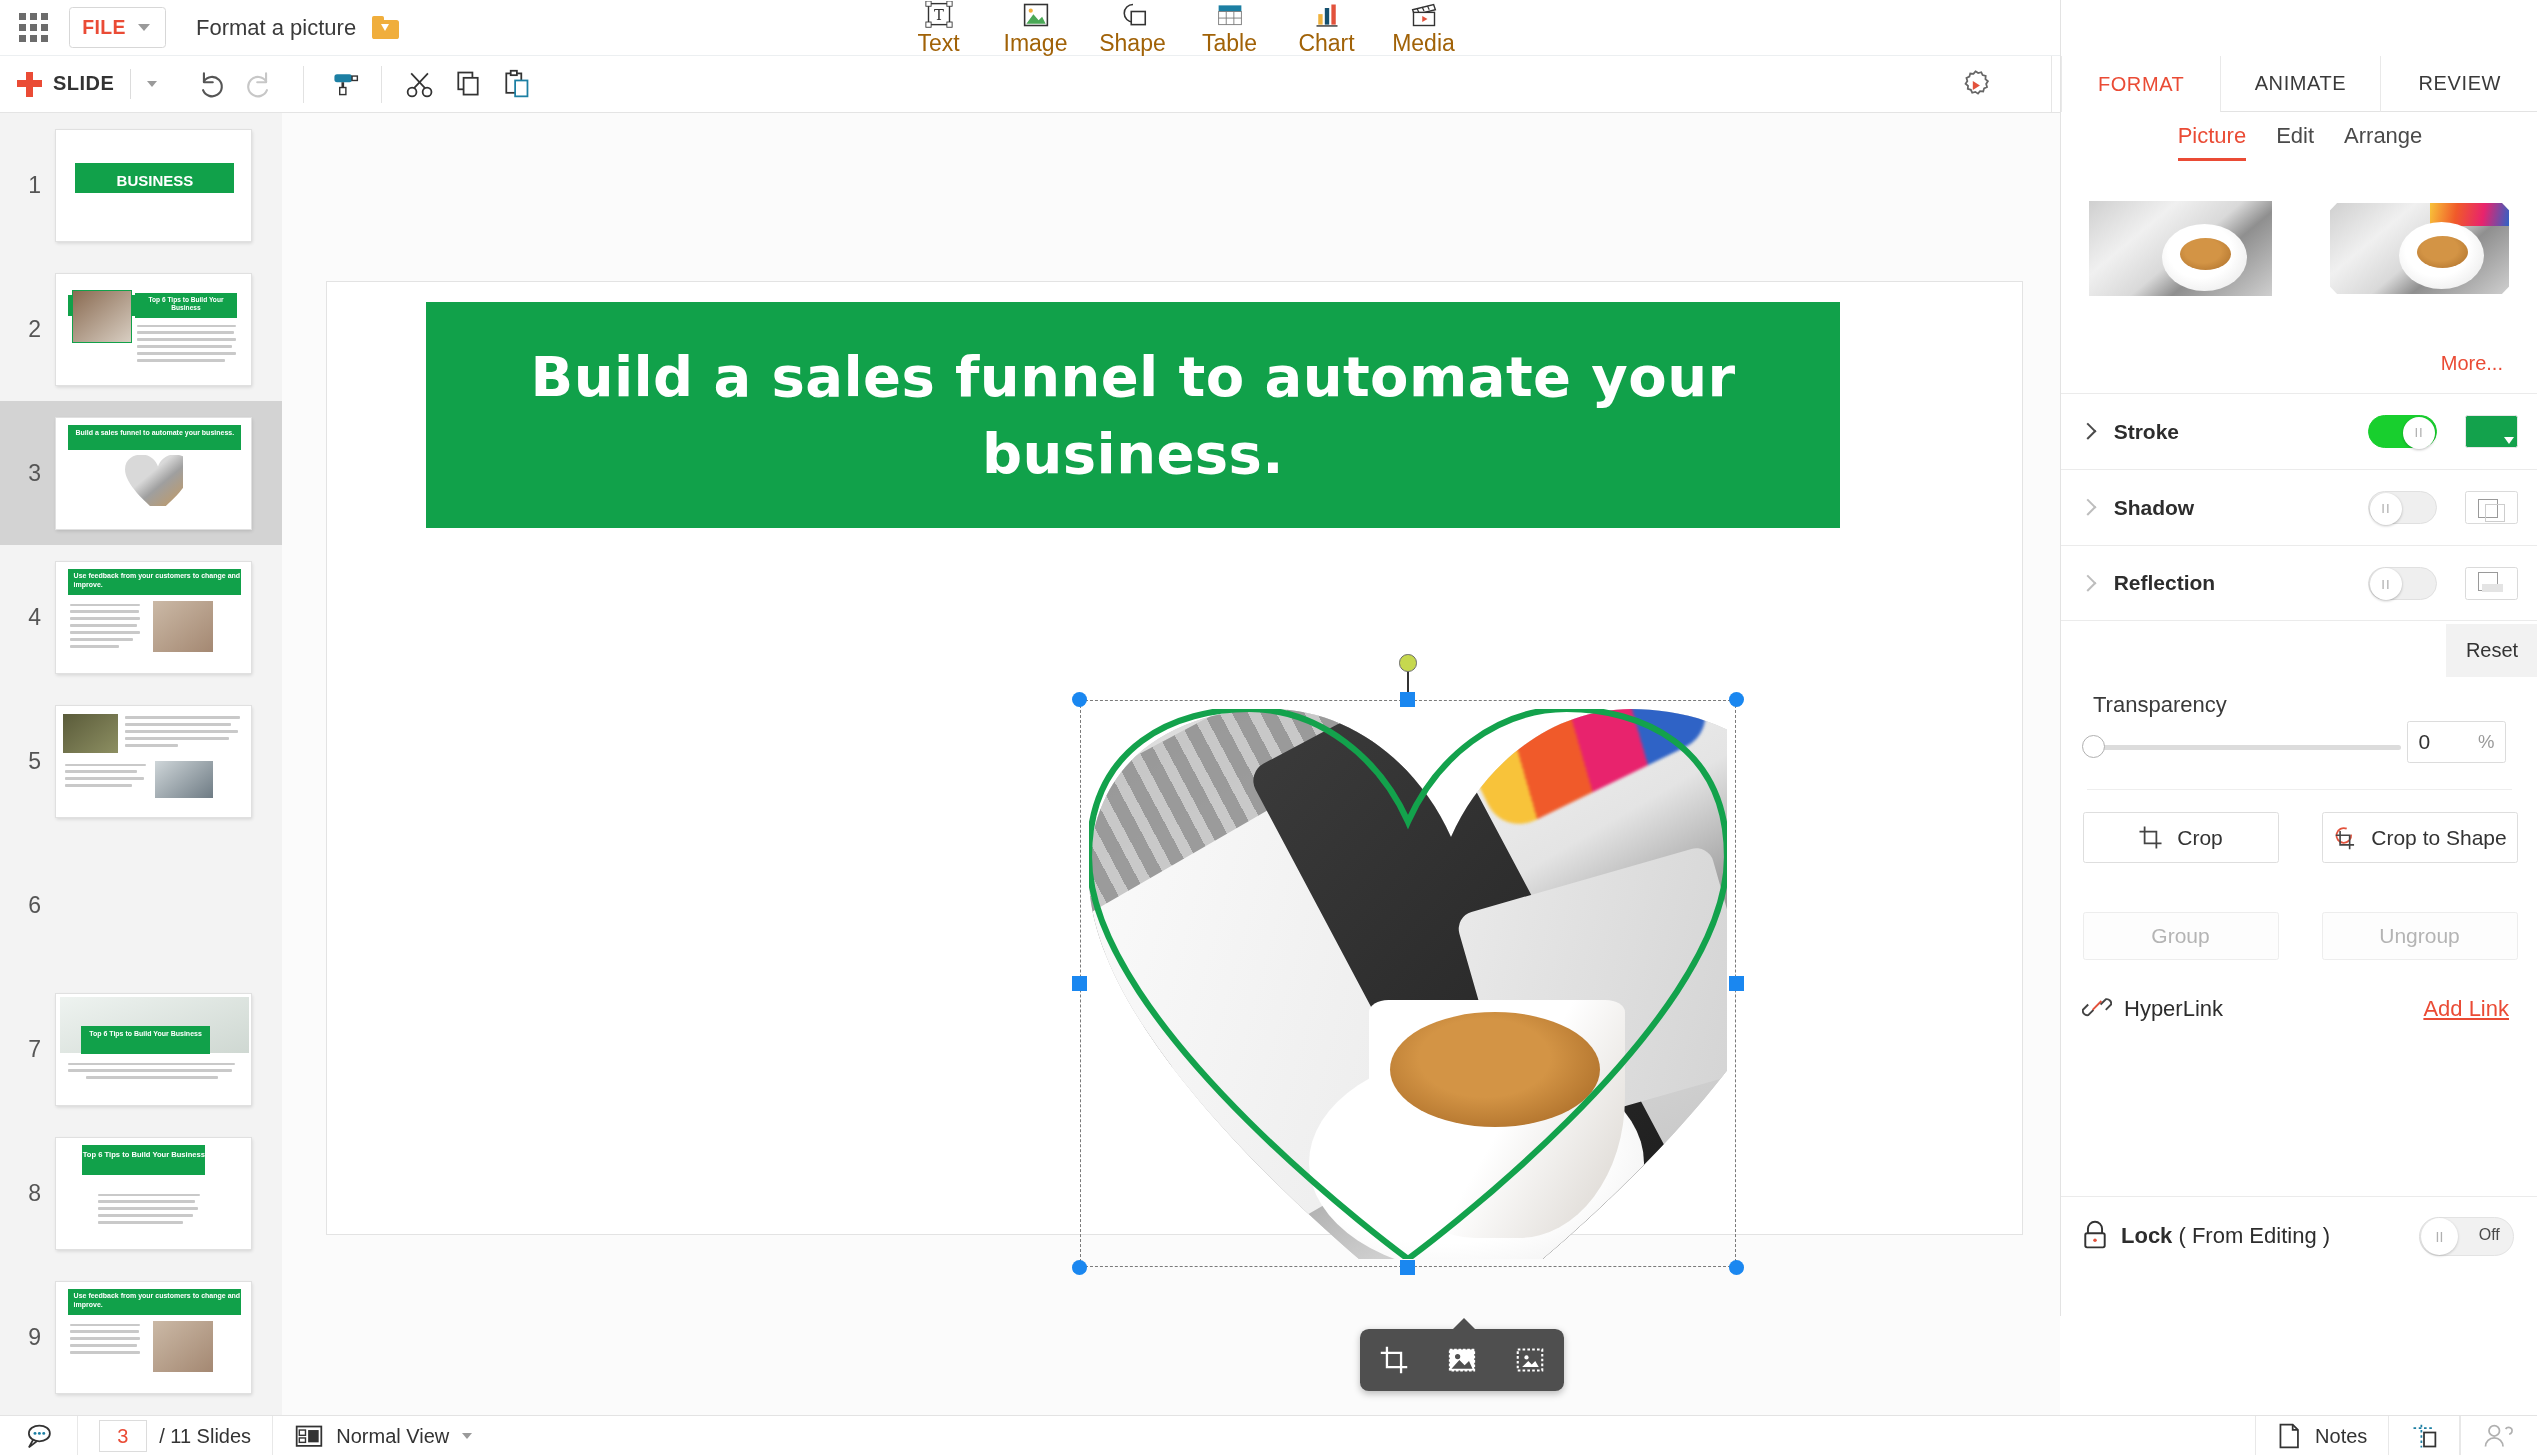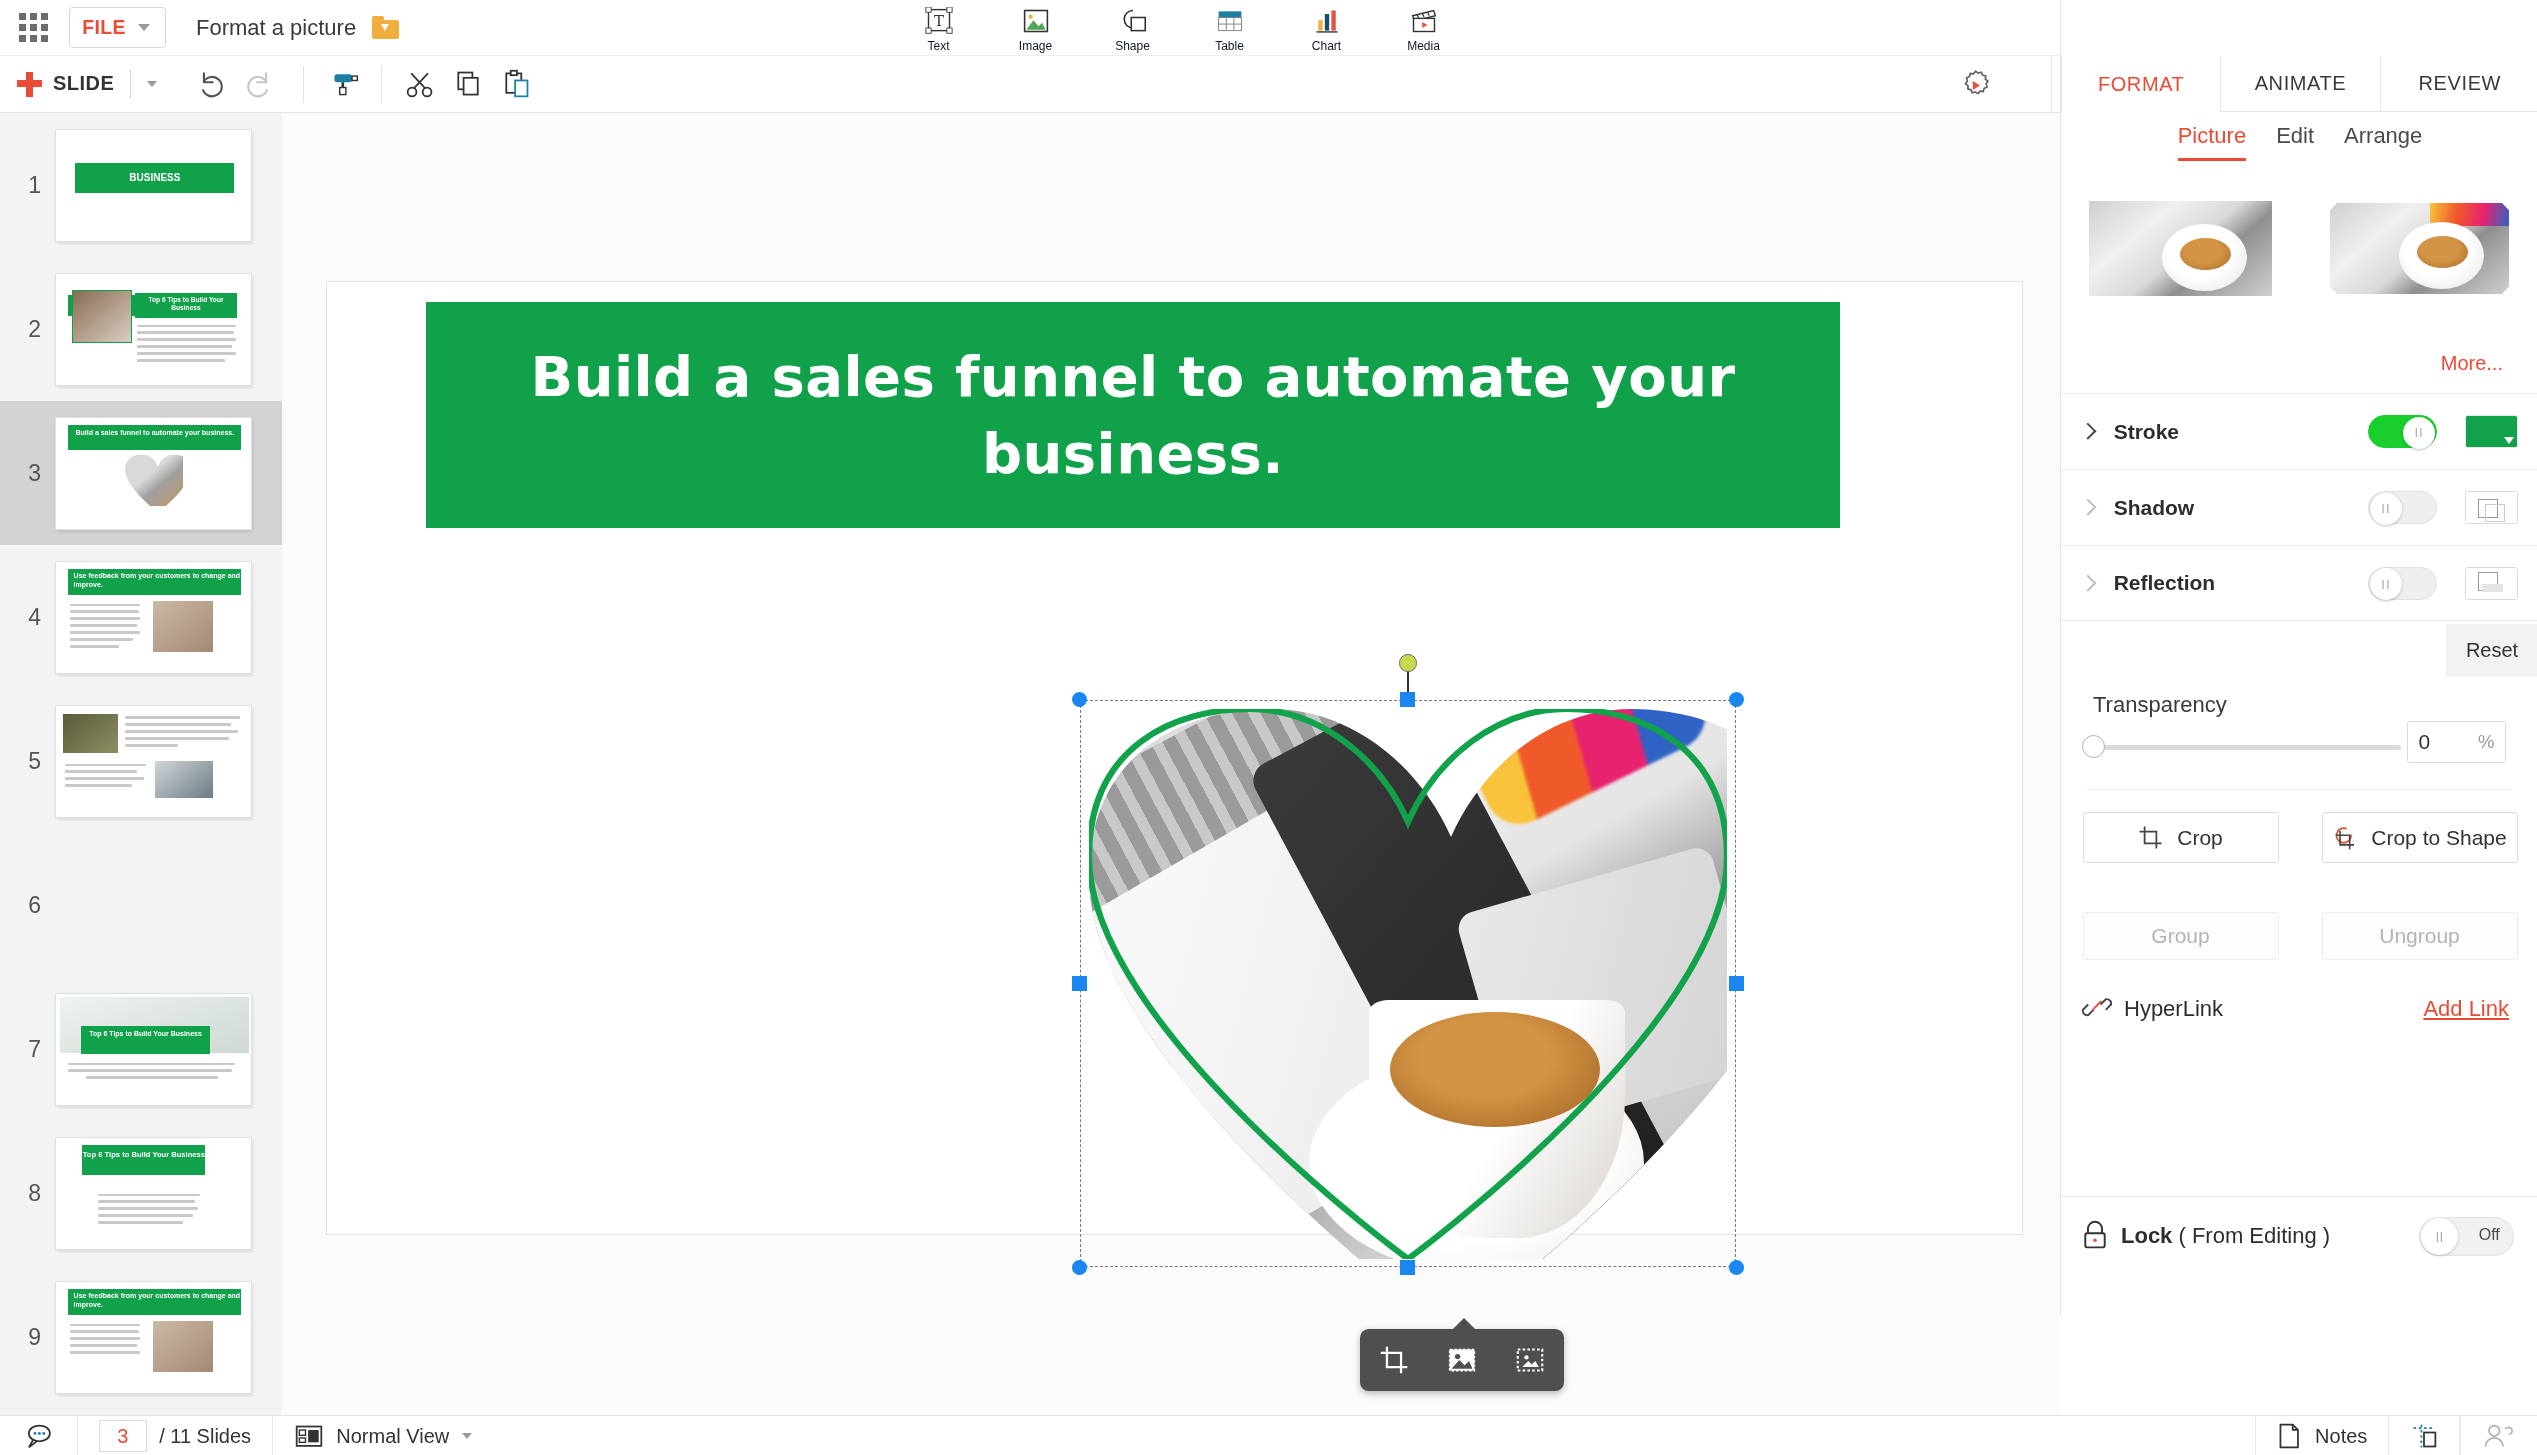--- a/index.html
+++ b/index.html
@@ -36,21 +36,21 @@
   .save-folder { margin-left: 16px; width: 26.4px; height: 23px; position: relative; }
   .save-folder .body { position: absolute; inset: 3.5px 0 0 0; background: #f0ae3c; border-radius: 2.6px; }
   .save-folder .tab { position: absolute; top: 0; left: 0; width: 12.3px; height: 6.2px; background: #f0ae3c; border-radius: 1.8px 1.8px 0 0; }
   .save-folder .arr { position: absolute; left: 8.8px; top: 8px; width: 0; height: 0;
      border-left: 4.4px solid transparent; border-right: 4.4px solid transparent; border-top: 7px solid #fff; }
 
   .tb-center { position: absolute; left: 890px; top: 0; display: flex; gap: 0; }
   .tool { width: 97px; height: 56px; padding-top: 1.8px; display: flex; flex-direction: column;
           align-items: center; justify-content: center; cursor: pointer; }
   .tool .ic { height: 32px; display: flex; align-items: center; }
-  .tool .tl { font-size: 12px; color: #0f172a; margin-top: 1.8px; }
+  .tool .tl { font-size: 23px; color: #a16207; margin-top: 1.8px; }
 
   .tb-right { position: absolute; right: 0; top: 0; height: 56px; display: flex; align-items: center; }
   .saved-txt { font-size: 19.4px; color: #8a8a8a; margin-right: 23px; }
   .share-btn { height: 41px; padding: 0 19.4px; border: 0.9px solid #d7d7d7; border-radius: 3.5px;
     display: flex; align-items: center; gap: 12.3px; cursor: pointer; background: #fff; }
   .share-btn .t { font-size: 19.4px; color: #444; font-weight: 500; letter-spacing: 0.5px; }
   .mail-ic { margin-left: 23px; width: 39px; height: 32px; cursor: pointer; }
   .avatar { margin-left: 19.4px; margin-right: 19.4px; width: 41px; height: 41px; border-radius: 50%;
     background: radial-gradient(circle at 50% 32%, #f2c49a 0 38%, #e3a870 38% 55%, #c98f52 55% 100%);
     border: 1.8px solid #cfcfcf; position: relative; overflow: hidden; cursor: pointer; }
@@ -447,21 +447,21 @@
     </div>
   </div>
   <div class="row2line"></div>
 
   <div class="slidepanel">
 
     <div class="sl-item">
       <span class="sl-num">1</span>
       <div class="thumb">
         <div class="gbar" style="left:19.4px; top:33px; width:159px; height:30px;">
-          <div class="t-title" style="font-size:10px; padding-top:9.7px;">BUSINESS</div>
+          <div class="t-title" style="font-size:15px; padding-top:9.7px;">BUSINESS</div>
         </div>
       </div>
     </div>
 
     <div class="sl-item">
       <span class="sl-num">2</span>
       <div class="thumb">
         <div class="gbar" style="left:12.3px; top:21px; width:169px; height:21px;"></div>
         <div class="ph" style="left:16px; top:16px; width:60px; height:53px; background:linear-gradient(140deg,#8a6b52,#d8cec2); border:1.3px solid #11a14a;"></div>
         <div class="gbar" style="left:79px; top:19.4px; width:102px; height:25px;">

